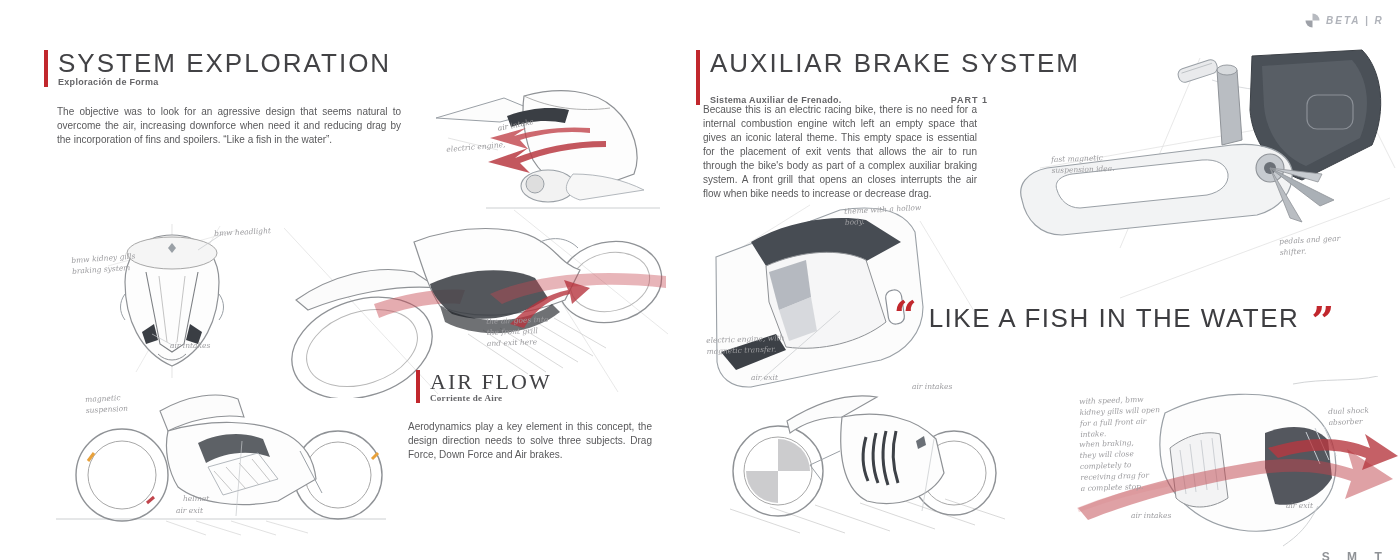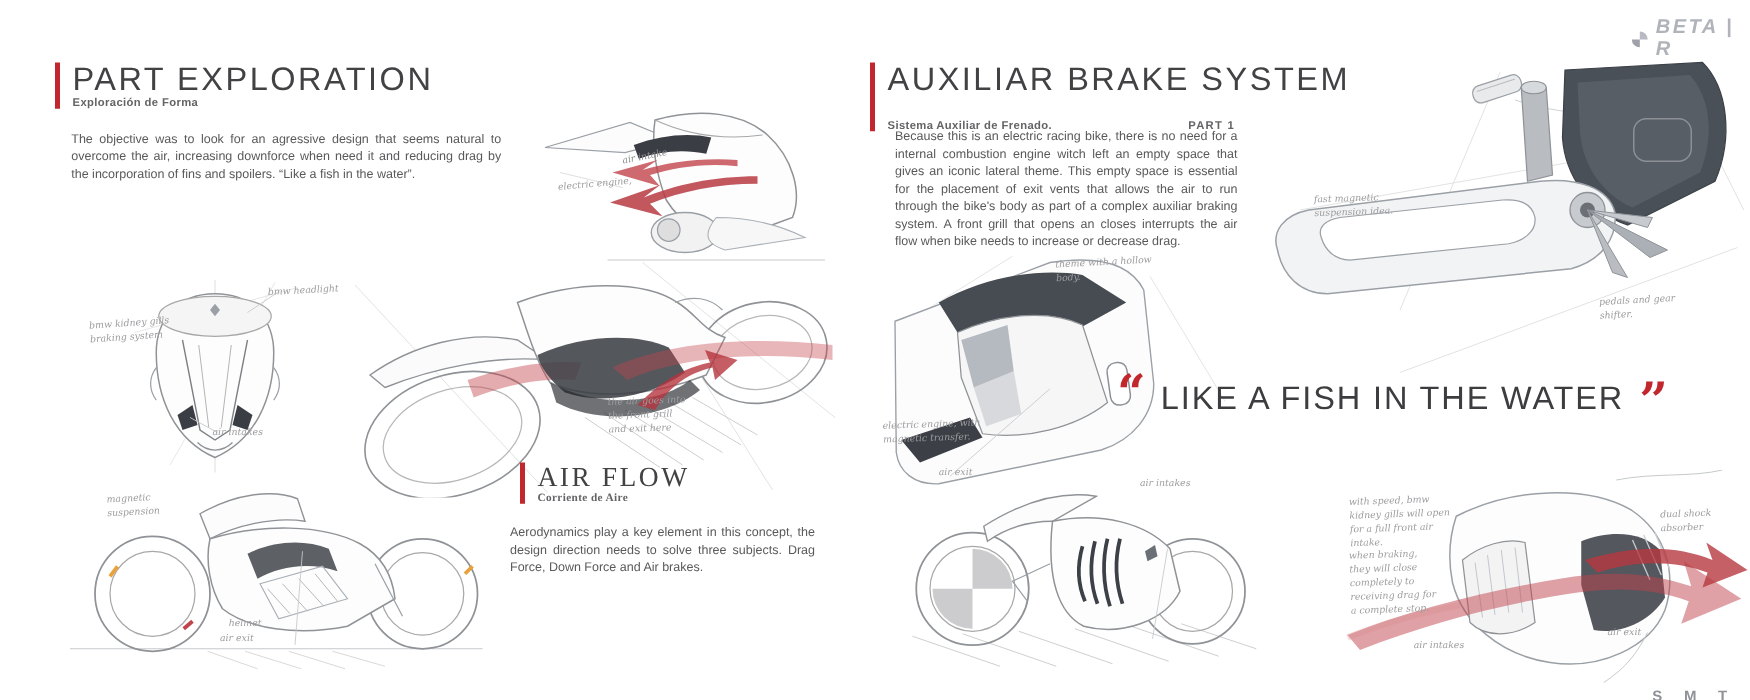--- a/index.html
+++ b/index.html
@@ -30,38 +30,38 @@
   .body-text p + p{margin-top:13px;}
   .body-text.tight p + p{margin-top:0;}
   .hand{
     position:absolute;font-family:"DejaVu Serif",serif;font-style:italic;
     font-size:7.5px;color:var(--hand);line-height:1.45;transform-origin:left top;
   }
   .quote{display:flex;align-items:center;justify-content:center;gap:12px;}
   .quote-mark{font-family:"DejaVu Serif",serif;font-weight:bold;font-size:40px;color:var(--red);line-height:0;transform:translateY(-4px);}
   .quote-text{font-size:26px;letter-spacing:1.5px;color:#3d3d40;white-space:nowrap;}
   .brand-beta{display:flex;align-items:center;gap:6px;}
-  .brand-beta .beta-text{font-size:16px;font-style:italic;font-weight:bold;letter-spacing:2px;color:var(--logo);}
+  .brand-beta .beta-text{font-size:10px;font-style:italic;font-weight:bold;letter-spacing:2px;color:var(--logo);}
   .brand-smtz{display:flex;align-items:center;gap:6px;margin-top:40px;}
   .smtz-lines{display:flex;flex-direction:column;}
   .smtz-name{font-size:12px;letter-spacing:7px;color:#8f9296;font-weight:bold;}
   .smtz-sub{font-size:6px;letter-spacing:5px;color:#b8babd;margin-top:1px;}
   svg{display:block;}
 </style>
 </head>
 <body>
 
 <div class="canvas">
 
   <div class="abs" style="left:0;top:0;width:690px;height:560px;">
 
     <div class="abs section-header" style="left:44px;top:50px;">
       <div class="red-bar"></div>
       <div class="hgroup">
-        <div class="title">PART EXPLORATION</div>
+        <div class="title">SYSTEM EXPLORATION</div>
         <div class="subtitle">Exploración de Forma</div>
       </div>
     </div>
 
     <div class="abs body-text" style="left:57px;top:105px;width:344px;">
       <p>The objective was to look for an agressive design that seems natural to overcome the air, increasing downforce when need it and reducing drag by the incorporation of fins and spoilers.  “Like a fish in the water”.</p>
     </div>
 
     <svg class="abs" style="left:100px;top:222px;" width="145" height="158" viewBox="0 0 145 158">
       <line x1="72" y1="2" x2="72" y2="156" stroke="#d9d9d9" stroke-width="0.7"></line>
@@ -183,21 +183,21 @@
       <div class="red-bar"></div>
       <div class="hgroup" style="width:278px;">
         <div class="title">AUXILIAR BRAKE SYSTEM</div>
         <div class="subtitle-row">
           <span class="subtitle">Sistema Auxiliar de Frenado.</span>
           <span class="part">PART 1</span>
         </div>
       </div>
     </div>
 
-    <div class="abs body-text" style="left:26px;top:103px;width:274px;">
+    <div class="abs body-text" style="left:13px;top:103px;width:274px;">
       <p>Because this is an electric racing bike, there is no need for a internal combustion engine witch left an empty space that gives an iconic lateral theme. This empty space is essential for the placement of exit vents that allows the air to run through the bike's body as part of a complex auxiliar braking system. A front grill that opens an closes interrupts the air flow when bike needs to increase or decrease drag.</p>
     </div>
 
     <svg class="abs" style="left:0px;top:201px;" width="308" height="192" viewBox="0 0 308 192">
       <line x1="120" y1="4" x2="30" y2="60" stroke="#e0e0e0" stroke-width="0.7"></line>
       <line x1="230" y1="20" x2="290" y2="120" stroke="#e0e0e0" stroke-width="0.7"></line>
       <path d="M26,56 L150,9 C190,3 215,11 225,31 L233,106 C233,131 216,151 191,159 L61,186 C41,187 29,176 27,161 Z" fill="#fcfcfc" stroke="#9aa0a6" stroke-width="1.1"></path>
       <path d="M61,41 C96,21 141,13 176,19 L211,41 L171,63 C141,51 101,53 76,65 Z" fill="#474c53"></path>
       <path d="M76,65 C111,49 151,47 176,59 L196,121 C171,141 131,151 96,146 L79,101 Z" fill="#f6f6f7" stroke="#8f9296" stroke-width="1"></path>
       <path d="M79,71 L116,59 L121,96 L89,109 Z" fill="#9aa0a8" opacity="0.7"></path>

